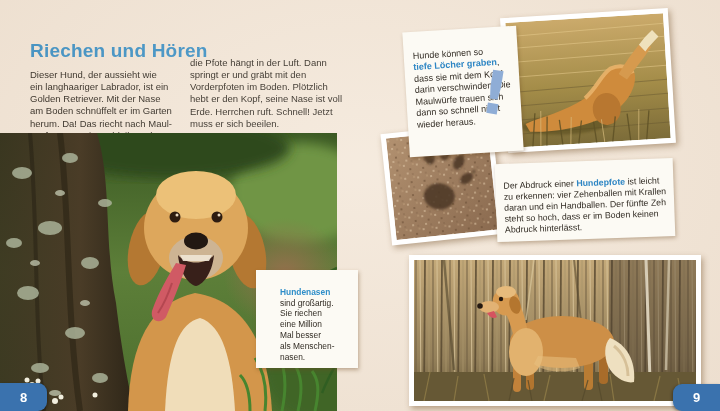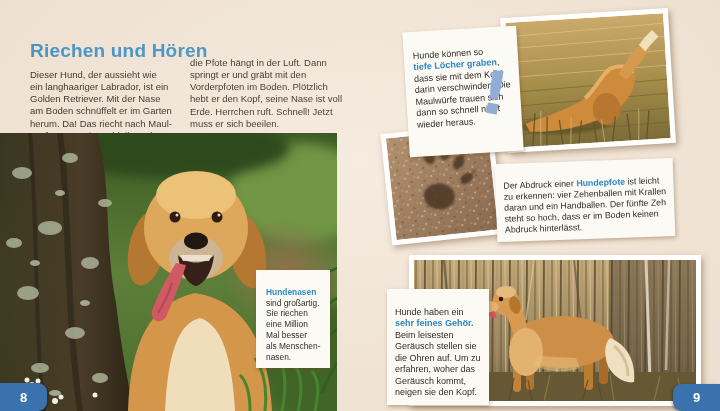--- a/index.html
+++ b/index.html
@@ -34,21 +34,21 @@
   .photo-paw   { left:386px; top:128px; transform:rotate(-6deg);   z-index:2; }
   .photo-stand { left:409px; top:255px; z-index:1; }
 
   .card {
     position:absolute; background:#fcfaf4;
     box-shadow:1px 2px 4px rgba(110,75,35,.4);
     padding:6px 8px; font-size:9px; line-height:11.5px;
     white-space:pre-line; z-index:3; color:#322c24;
   }
   .card .hl { color:#2e86c4; font-weight:bold; }
-  .card-nose { left:256px; top:270px; font-size:8.4px; line-height:10.8px; z-index:2; padding:6px 10px; }
+  .card-nose { left:256px; top:270px; font-size:8.4px; line-height:10.8px; z-index:2; padding:6px 24px; }
   .card-nose .hl { color:#2f8ec9; }
   .card-dig  { left:406px; top:29px; transform:rotate(-3.5deg); padding:7px 9px 26px 9px; }
   .card-paw  { left:496px; top:161px; transform:rotate(-2deg); font-size:8.8px; line-height:11px; }
   .card-hear { left:387px; top:289px; }
 
   .excl {
     position:absolute; left:481px; top:63px; z-index:4;
     font-size:60px; font-weight:bold; color:#8fadd6;
     transform:rotate(9deg); line-height:1;
     font-family:"DejaVu Sans", sans-serif;
@@ -364,28 +364,18 @@
 
       <g stroke="#564a2c" stroke-width="1.2" opacity=".8" fill="none">
         <path d="M95,141 L100,118"></path>
           <path d="M118,141 L114,120"></path>
           <path d="M168,141 L174,120"></path>
           <path d="M188,141 L184,122"></path>
       </g>
     </svg>
   </div>
 
-  <div class="card card-hear">
-    <span>Hunde haben ein
-</span><span class="hl">sehr feines Gehör.</span><span>
-Beim leisesten
-Geräusch stellen sie
-die Ohren auf. Um zu
-erfahren, woher das
-Geräusch kommt,
-neigen sie den Kopf.</span>
-  </div>
 
   <div class="pagenum pn9">
     <span>9</span>
   </div>
 
 </div>
 
 </body></html>

